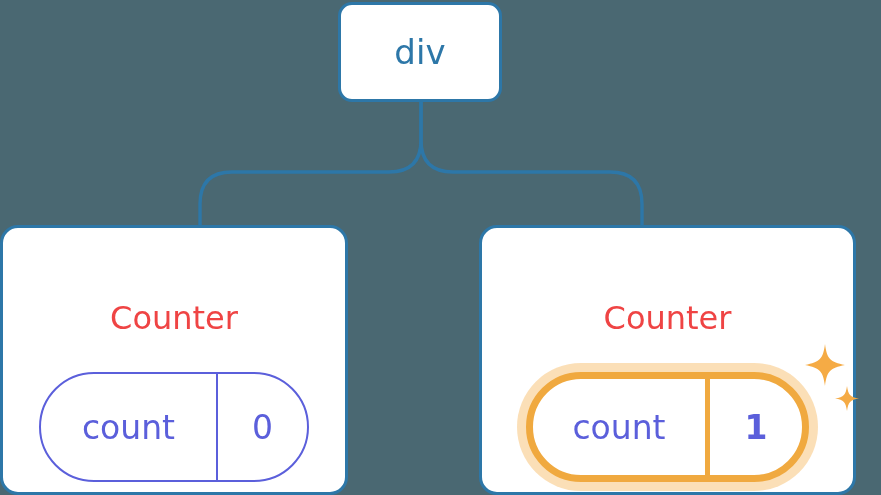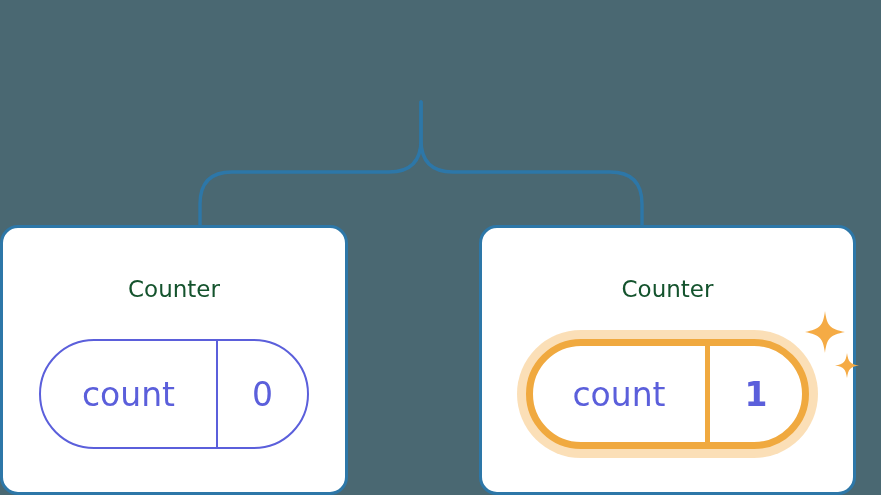--- a/index.html
+++ b/index.html
@@ -61,24 +61,24 @@
     height: 270px;
     border-radius: 18px;
     justify-content: flex-start;
     top: 225px;
   }
 
   .node-leaf.left  { left: 0px;   }
   .node-leaf.right { left: 479px; width: 377px; }
 
   .node-leaf .node-title {
-    font-size: 23px;
-    color: #14532d;
+    font-size: 32px;
+    color: #ef4444;
     line-height: 1;
-    margin-top: 50px;
+    margin-top: 74px;
   }
 
   
   .pill-wrap {
     position: relative;
     margin-top: 38px;
     display: flex;
     align-items: center;
     justify-content: center;
   }
@@ -155,20 +155,23 @@
 </head>
 <body>
 
 <div id="stage">
 
   <svg id="connectors" viewBox="0 0 881 495" width="881" height="495" fill="none">
     <path d="M421 102 L421 140 Q421 172 389 172 L232 172 Q200 172 200 204 L200 226" stroke="#2d77a8" stroke-width="3.4" stroke-linecap="round" fill="none"></path>
     <path d="M421 102 L421 140 Q421 172 453 172 L610 172 Q642 172 642 204 L642 226" stroke="#2d77a8" stroke-width="3.4" stroke-linecap="round" fill="none"></path>
   </svg>
 
+  <div class="node node-root">
+    <div class="node-title">div</div>
+  </div>
 
   <div class="node node-leaf left">
     <div class="node-title">Counter</div>
 
     <div class="pill-wrap">
       <div class="pill pill-plain">
         <div class="pill-cell pill-key">count</div>
         <div class="pill-divider"></div>
         <div class="pill-cell pill-val">0</div>
       </div>

